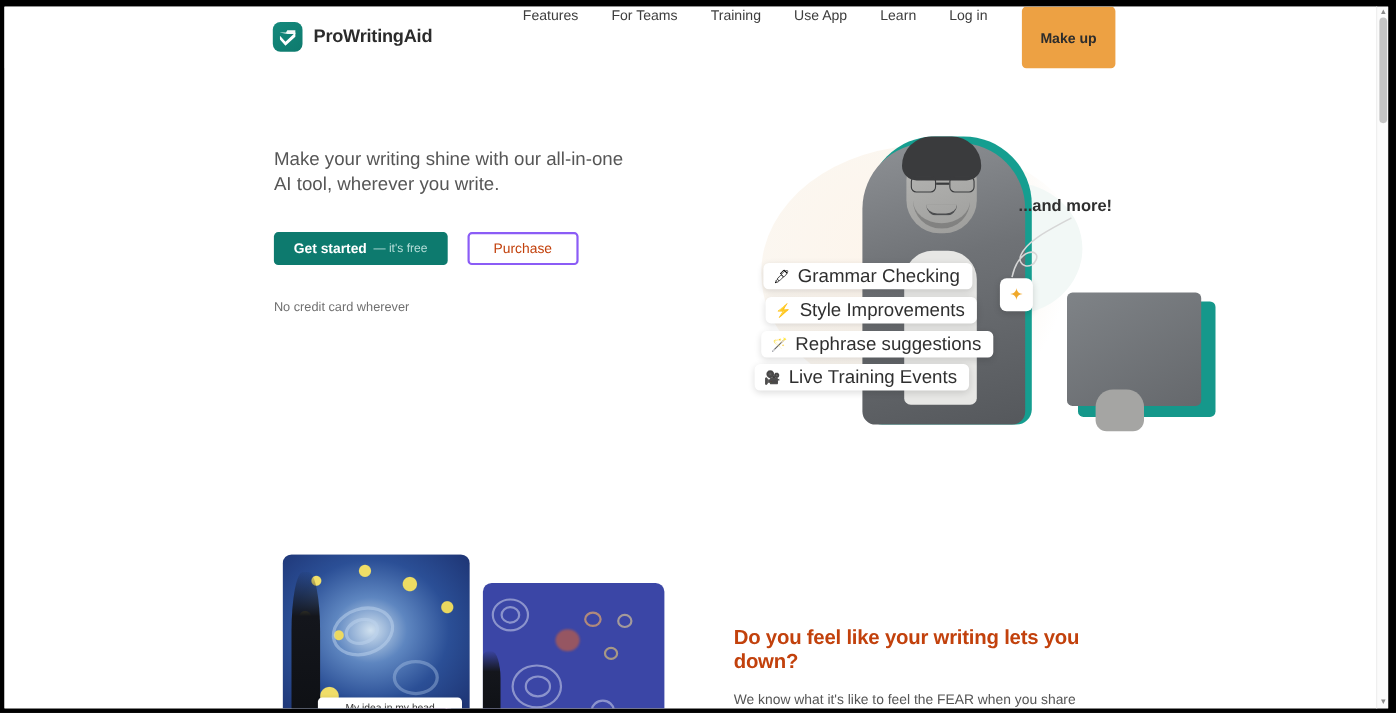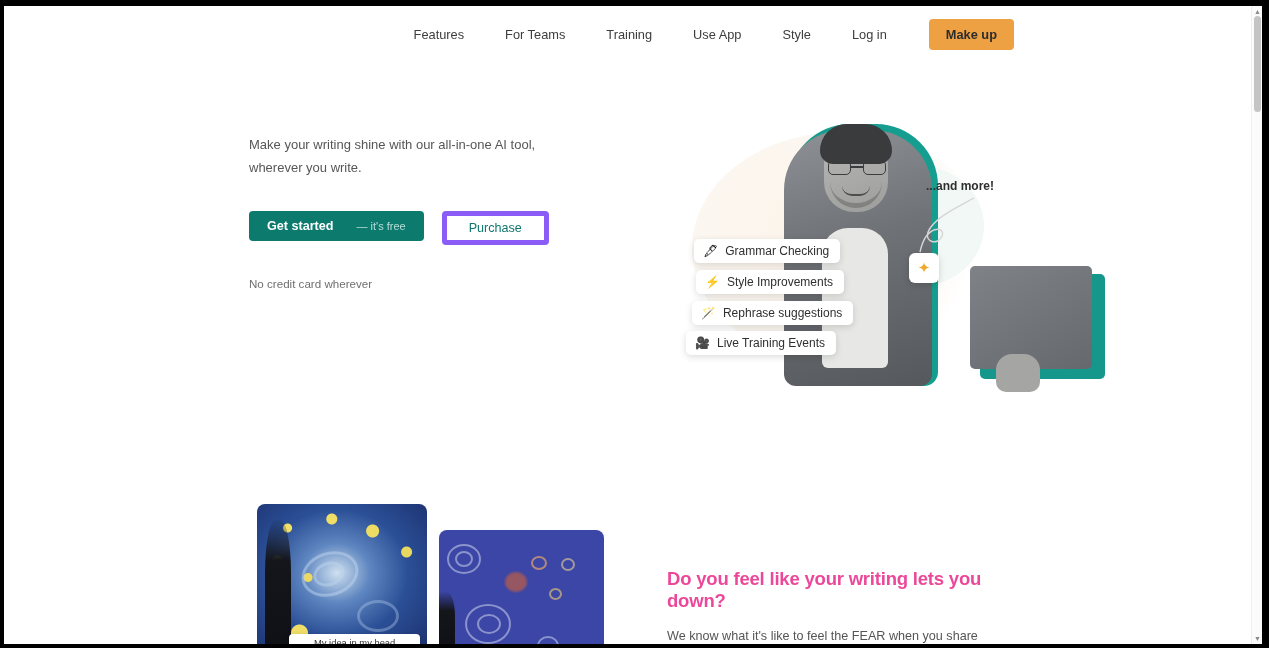--- a/index.html
+++ b/index.html
@@ -55,21 +55,21 @@
     width:27px; height:27px; border-radius:7px;
     background:linear-gradient(145deg,#14897c 0%,#0e7a6d 100%);
     position:relative; flex:none;
   }
   .logo-text {
     font-size:16.5px; font-weight:bold; color:#2b2b2b;
     letter-spacing:-0.2px; white-space:nowrap;
   }
   nav {
     position:absolute; right:238px; top:0;
-    height:56px; display:flex; align-items:center; gap:15px;
+    height:56px; display:flex; gap:4px;
   }
   .nav-link {
     font-size:12.8px; color:#3d3d3d; padding:0 13px;
     text-decoration:none; white-space:nowrap; cursor:pointer;
   }
   .signup-btn {
     margin-left:14px;
     background:#eda143; color:#2c2c2c;
     font-size:12.8px; font-weight:bold;
     border:none; border-radius:4px;
@@ -77,37 +77,37 @@
     white-space:nowrap;
   }
   
   #hero-copy { position:absolute; left:245px; top:105px; width:340px; }
   h1.hero-title {
     font-size:46px; line-height:56px; font-weight:bold;
     color:#2d2d2d; letter-spacing:-0.8px;
   }
   p.hero-sub {
     margin-top:22px;
-    font-size:13px; line-height:23px; color:#565656;
+    font-size:17px; line-height:23px; color:#565656;
     width:322px;
   }
   .cta-row { margin-top:32px; display:flex; align-items:stretch; gap:18px; }
   .btn-primary {
     background:#0d7a6e; border:none; border-radius:4px;
     padding:0 18px; height:30px;
-    display:flex; align-items:center; gap:23px;
+    display:flex; align-items:center; gap:6px;
     cursor:pointer; white-space:nowrap;
   }
   .btn-primary .main { color:#ffffff; font-size:12.6px; font-weight:bold; }
   .btn-primary .sub  { color:#b6ded9; font-size:11px; }
   .btn-secondary {
-    background:#ffffff; border:5px solid #8b5cf6; border-radius:4px;
+    background:#ffffff; border:2px solid #8b5cf6; border-radius:4px;
     padding:12px 22px; height:30px;
     display:flex; align-items:center; justify-content:center;
-    color:#0f766e; font-size:12.6px; cursor:pointer; white-space:nowrap;
+    color:#c2410c; font-size:12.6px; cursor:pointer; white-space:nowrap;
   }
   .no-card { margin-top:32px; font-size:11.6px; color:#6f6f6f; }
 
   
   #hero-art { position:absolute; left:660px; top:100px; width:350px; height:290px; }
   .art-blob {
     position:absolute; left:28px; top:26px;
     width:300px; height:232px; border-radius:50%;
     background:radial-gradient(circle at 35% 40%, #fdf5ec 0%, #fbf7f1 52%, #ffffff 74%);
   }
@@ -175,31 +175,31 @@
     background:#a5a5a3; border-radius:16px 16px 10px 10px;
   }
   .feature-pill {
     position:absolute; left:0;
     background:#ffffff; border-radius:5px;
     box-shadow:0 2px 7px rgba(0,0,0,0.14);
     height:24px; display:flex; align-items:center; gap:7px;
     padding:0 11px 0 9px; white-space:nowrap;
   }
   .feature-pill .pf-icon { font-size:12px; line-height:1; }
-  .feature-pill .pf-label { font-size:12px; color:#2f2f2f; }
+  .feature-pill .pf-label { font-size:17px; color:#2f2f2f; }
   .sparkle-badge {
     position:absolute; left:245px; top:147px;
     width:30px; height:30px; background:#ffffff; border-radius:6px;
     box-shadow:0 2px 7px rgba(0,0,0,0.16);
     display:flex; align-items:center; justify-content:center;
     font-size:15px; color:#f0a92b;
   }
   .and-more {
     position:absolute; left:262px; top:73px;
-    font-size:12px; font-weight:bold; color:#2f2f2f; white-space:nowrap;
+    font-size:15px; font-weight:bold; color:#2f2f2f; white-space:nowrap;
   }
   .squiggle { position:absolute; left:252px; top:88px; width:66px; height:70px; }
 
   
   #lower-art { position:absolute; left:245px; top:498px; width:350px; height:150px; }
   .painting {
     position:absolute; left:8px; top:0px; width:170px; height:150px;
     border-radius:8px; overflow:hidden;
     background:
       radial-gradient(circle at 18% 16%, #f2e06a 0 4px, transparent 5px),
@@ -240,40 +240,49 @@
     padding:3px 25px; font-size:9.4px; color:#333333;
     box-shadow:0 1px 4px rgba(0,0,0,0.18); white-space:nowrap;
   }
   .person-bottom {
     position:absolute; left:105px; top:132px; width:60px; height:20px;
     background:#c08fb0; border-radius:30px 30px 0 0;
     border:4px solid #e4c6d6; border-bottom:none;
   }
   #lower-copy { position:absolute; left:663px; top:562px; width:345px; }
   h2.lower-title {
-    font-size:18.5px; font-weight:bold; color:#ec4899; letter-spacing:-0.2px;
+    font-size:18.5px; font-weight:bold; color:#c2410c; letter-spacing:-0.2px;
   }
   p.lower-body {
     margin-top:14px; font-size:12.6px; line-height:21px; color:#555555;
   }
 </style>
 </head>
 <body>
 
 <div id="frame">
   <div id="viewport">
 
     <header>
+      <div class="logo-wrap">
+        <div class="logo-mark">
+          <svg width="27" height="27" viewBox="0 0 27 27" aria-hidden="true">
+            <path d="M6 9.5 L12 9.5 L13.2 7.5 L20.5 7.5 L20.5 11 L13.5 11 Z" fill="#ffffff" opacity="0.95"></path>
+            <path d="M6.5 12.5 L11.5 18 L20.5 9.5 L20.5 13.5 L11.5 21.5 L6.5 16 Z" fill="#ffffff"></path>
+          </svg>
+        </div>
+        <span class="logo-text">ProWritingAid</span>
+      </div>
 
       <nav>
         <a class="nav-link">Features</a>
         <a class="nav-link">For Teams</a>
         <a class="nav-link">Training</a>
         <a class="nav-link">Use App</a>
-        <a class="nav-link">Style</a>
+        <a class="nav-link">Learn</a>
         <a class="nav-link">Log in</a>
         <button class="signup-btn">Make up</button>
       </nav>
     </header>
 
     <div id="hero-copy">
       <p class="hero-sub">Make your writing shine with our all-in-one AI tool, wherever you write.</p>
 
       <div class="cta-row">
         <button class="btn-primary">

